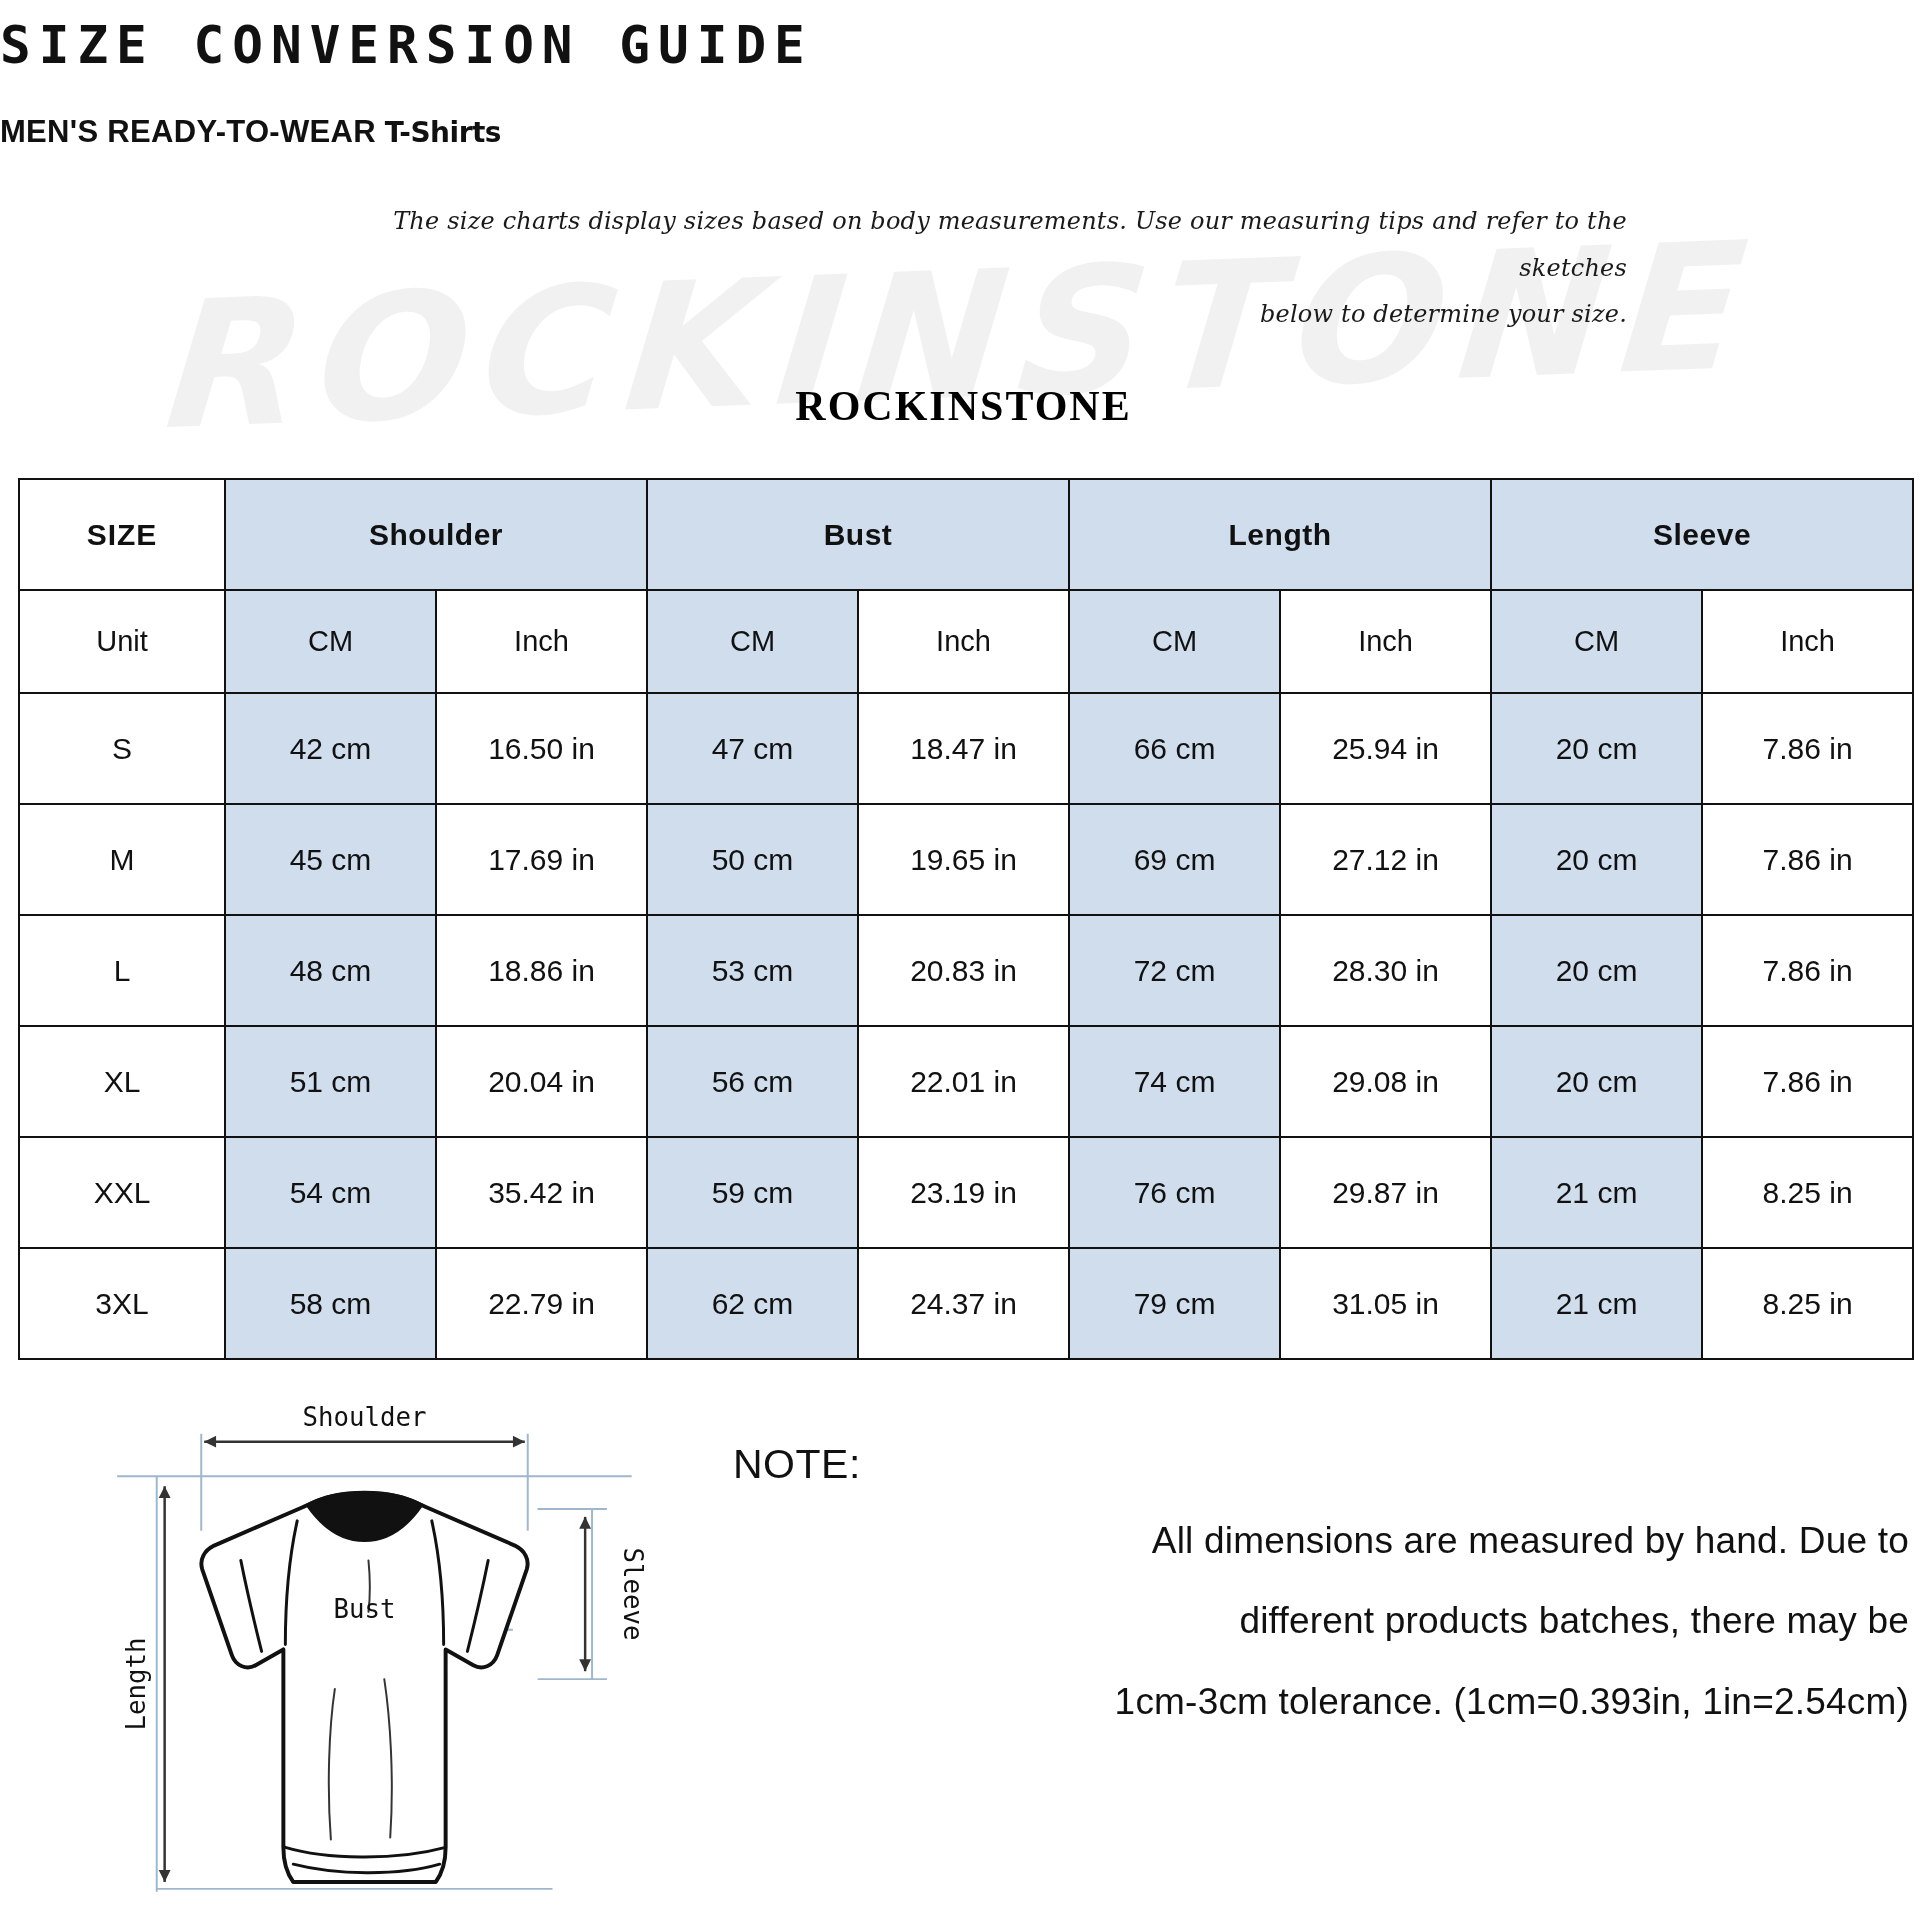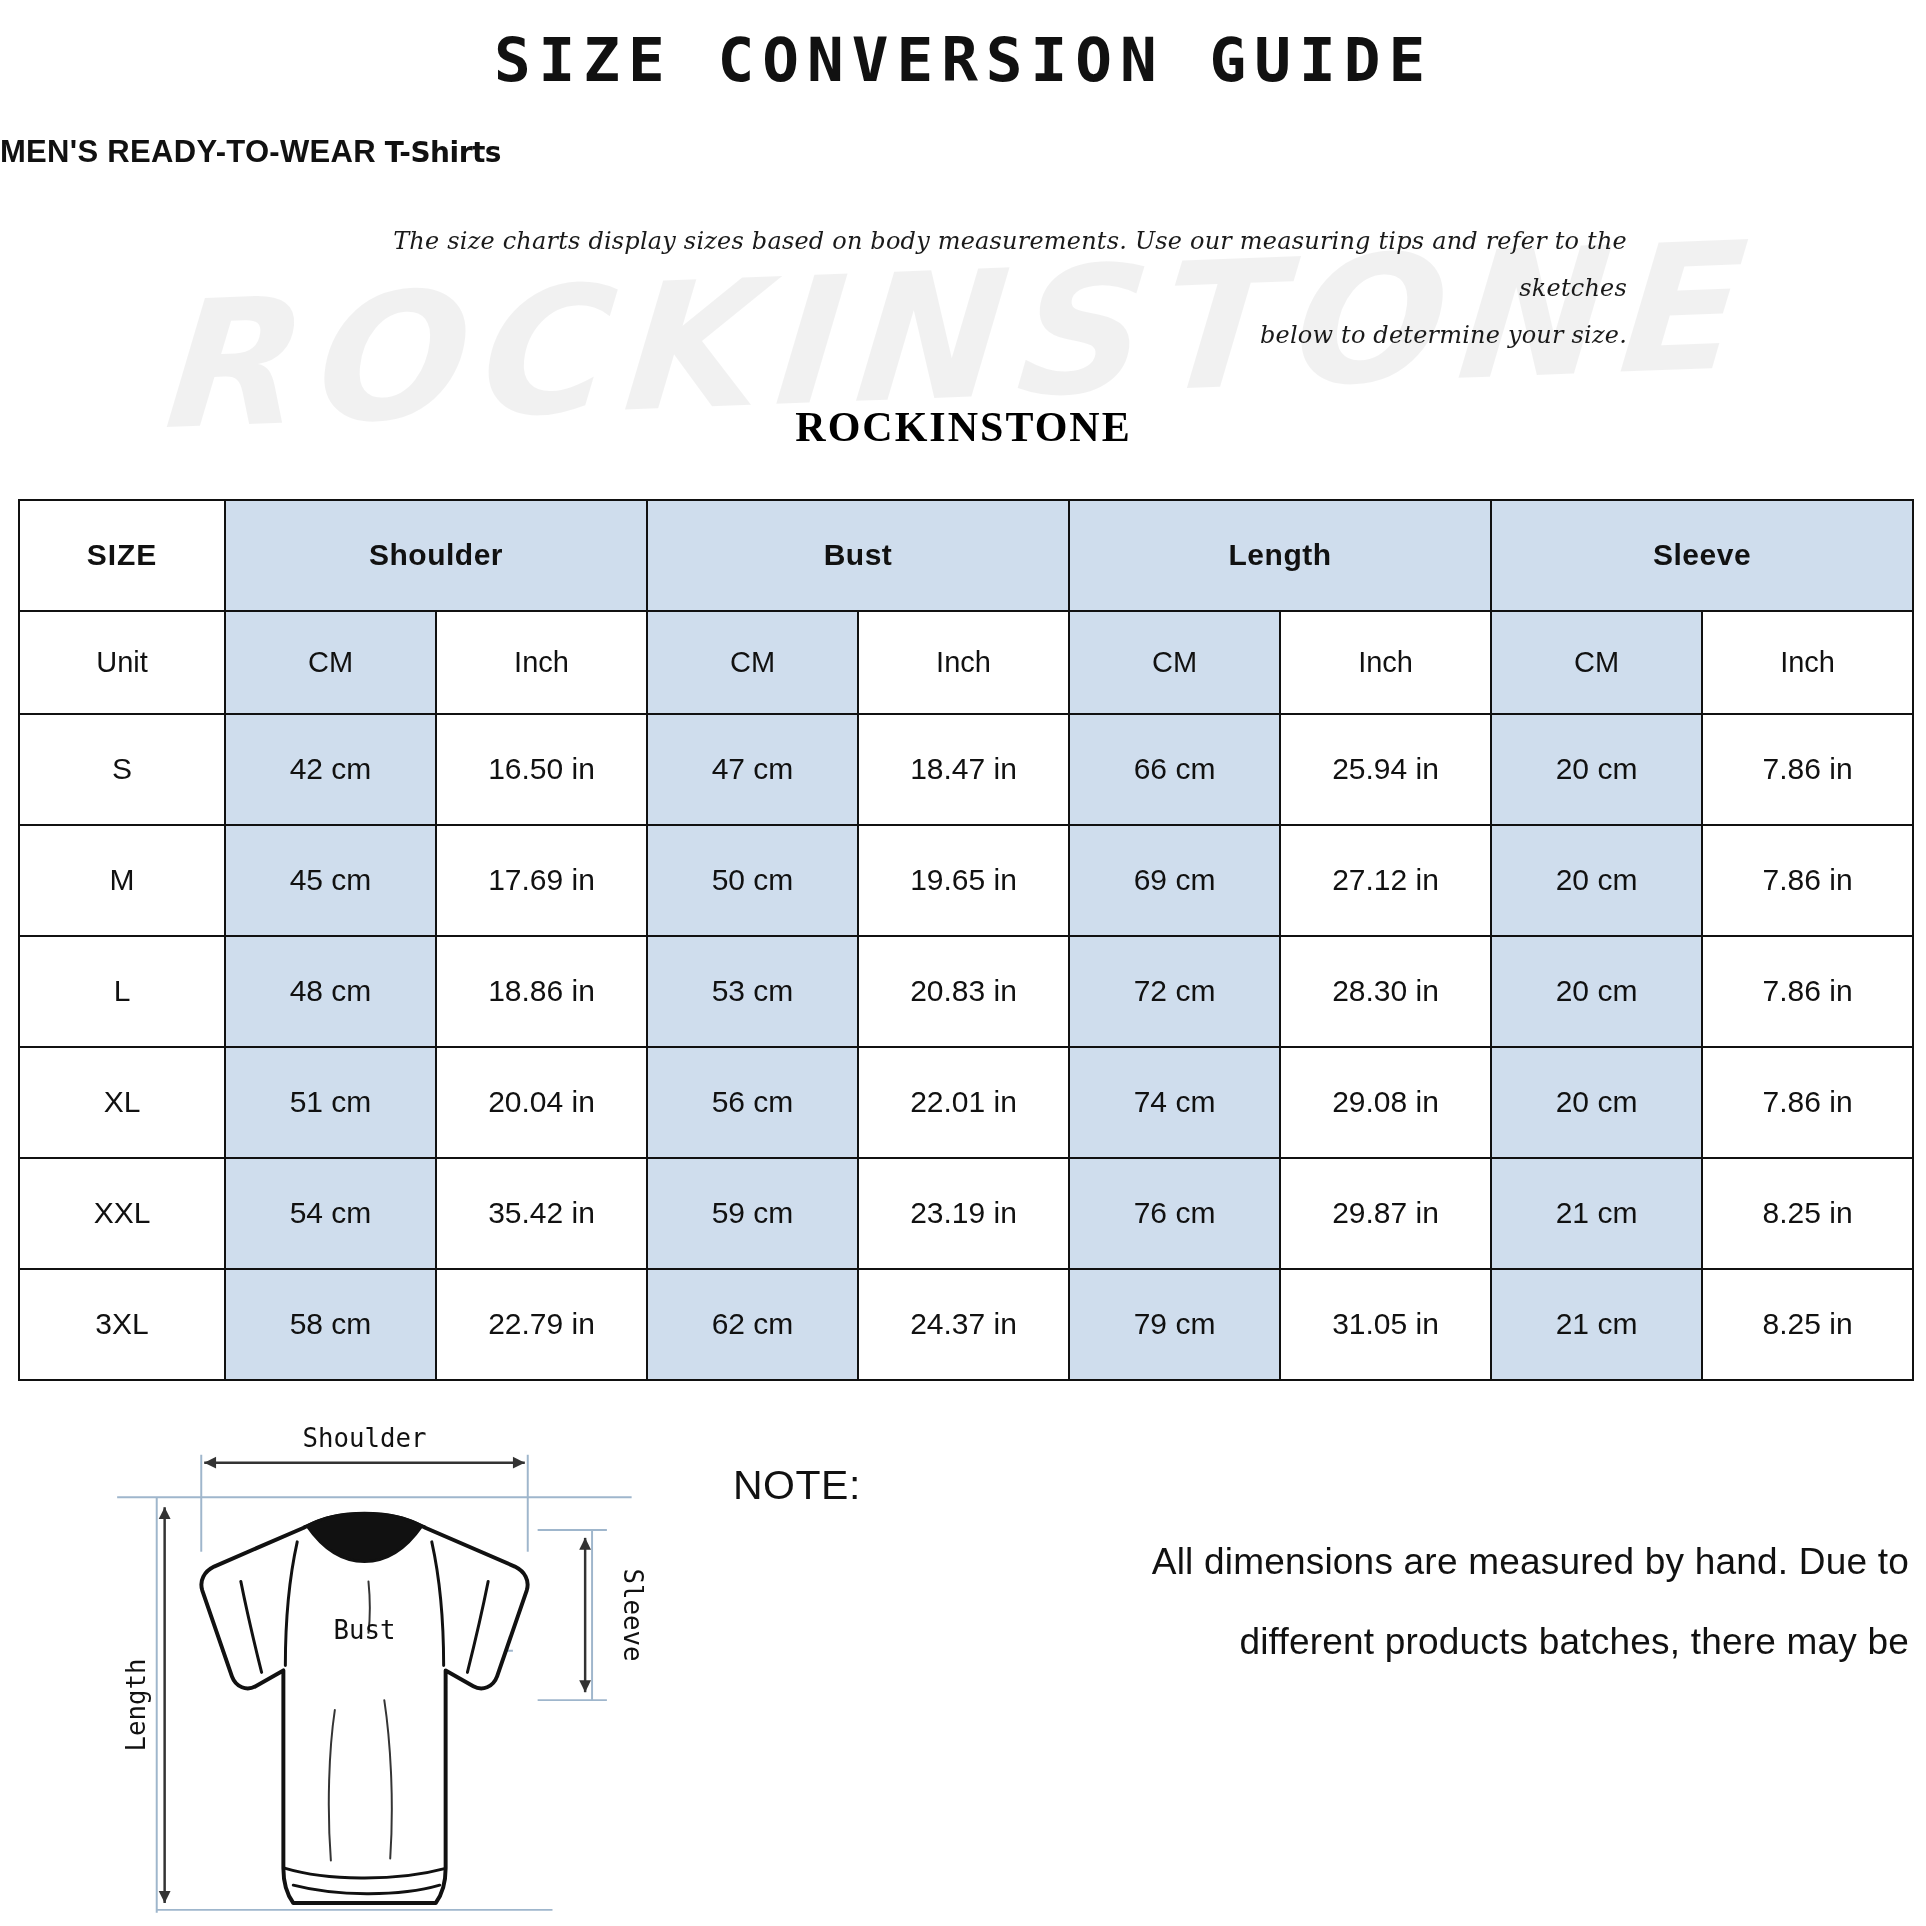--- a/index.html
+++ b/index.html
@@ -44,27 +44,27 @@
     z-index: 0;
   }
 
   
   .header {
     position: relative;
     z-index: 2;
     padding-top: 14px;
   }
   .main-title {
-    text-align: center;
+    text-align: left;
     font-family: "DejaVu Sans Mono", monospace;
-    font-size: 61px;
+    font-size: 51px;
     font-weight: 700;
     letter-spacing: 8px;
     color: #111111;
-    margin: 8px;
+    margin: 0;
     line-height: 1.25;
   }
   .subtitle {
     text-align: left;
     font-family: "Liberation Sans", sans-serif;
     font-size: 31px;
     font-weight: 700;
     color: #111111;
     margin-top: 36px;
     letter-spacing: 0.3px;
@@ -398,19 +398,20 @@
         <text x="0" y="0" transform="translate(108,305) rotate(-90)" text-anchor="middle" font-family="DejaVu Sans Mono, monospace" font-size="26" fill="#111111" id="lbl-length">Length</text>
         <text x="0" y="0" transform="translate(592,214) rotate(90)" text-anchor="middle" font-family="DejaVu Sans Mono, monospace" font-size="26" fill="#111111" id="lbl-sleeve">Sleeve</text>
       </svg>
     </div>
 
     <div class="note">
       <div class="note-title">NOTE:</div>
       <div class="note-body">
         <p>All dimensions are measured by hand. Due to</p>
         <p>different products batches, there may be</p>
+        <p>1cm-3cm tolerance. (1cm=0.393in, 1in=2.54cm)</p>
       </div>
     </div>
 
   </div>
 
 </div>
 
 
 </body></html>

